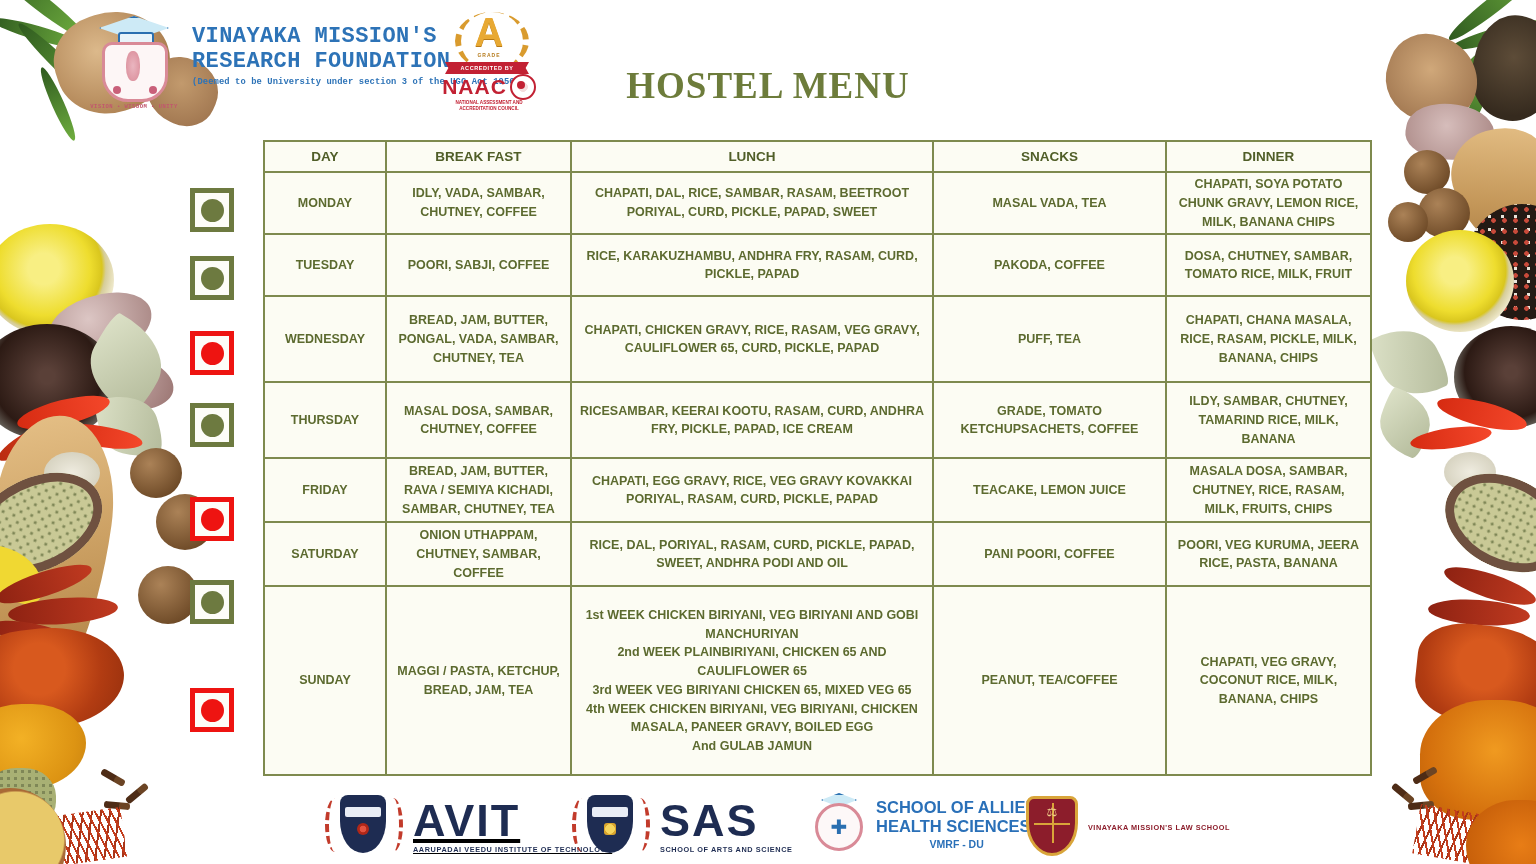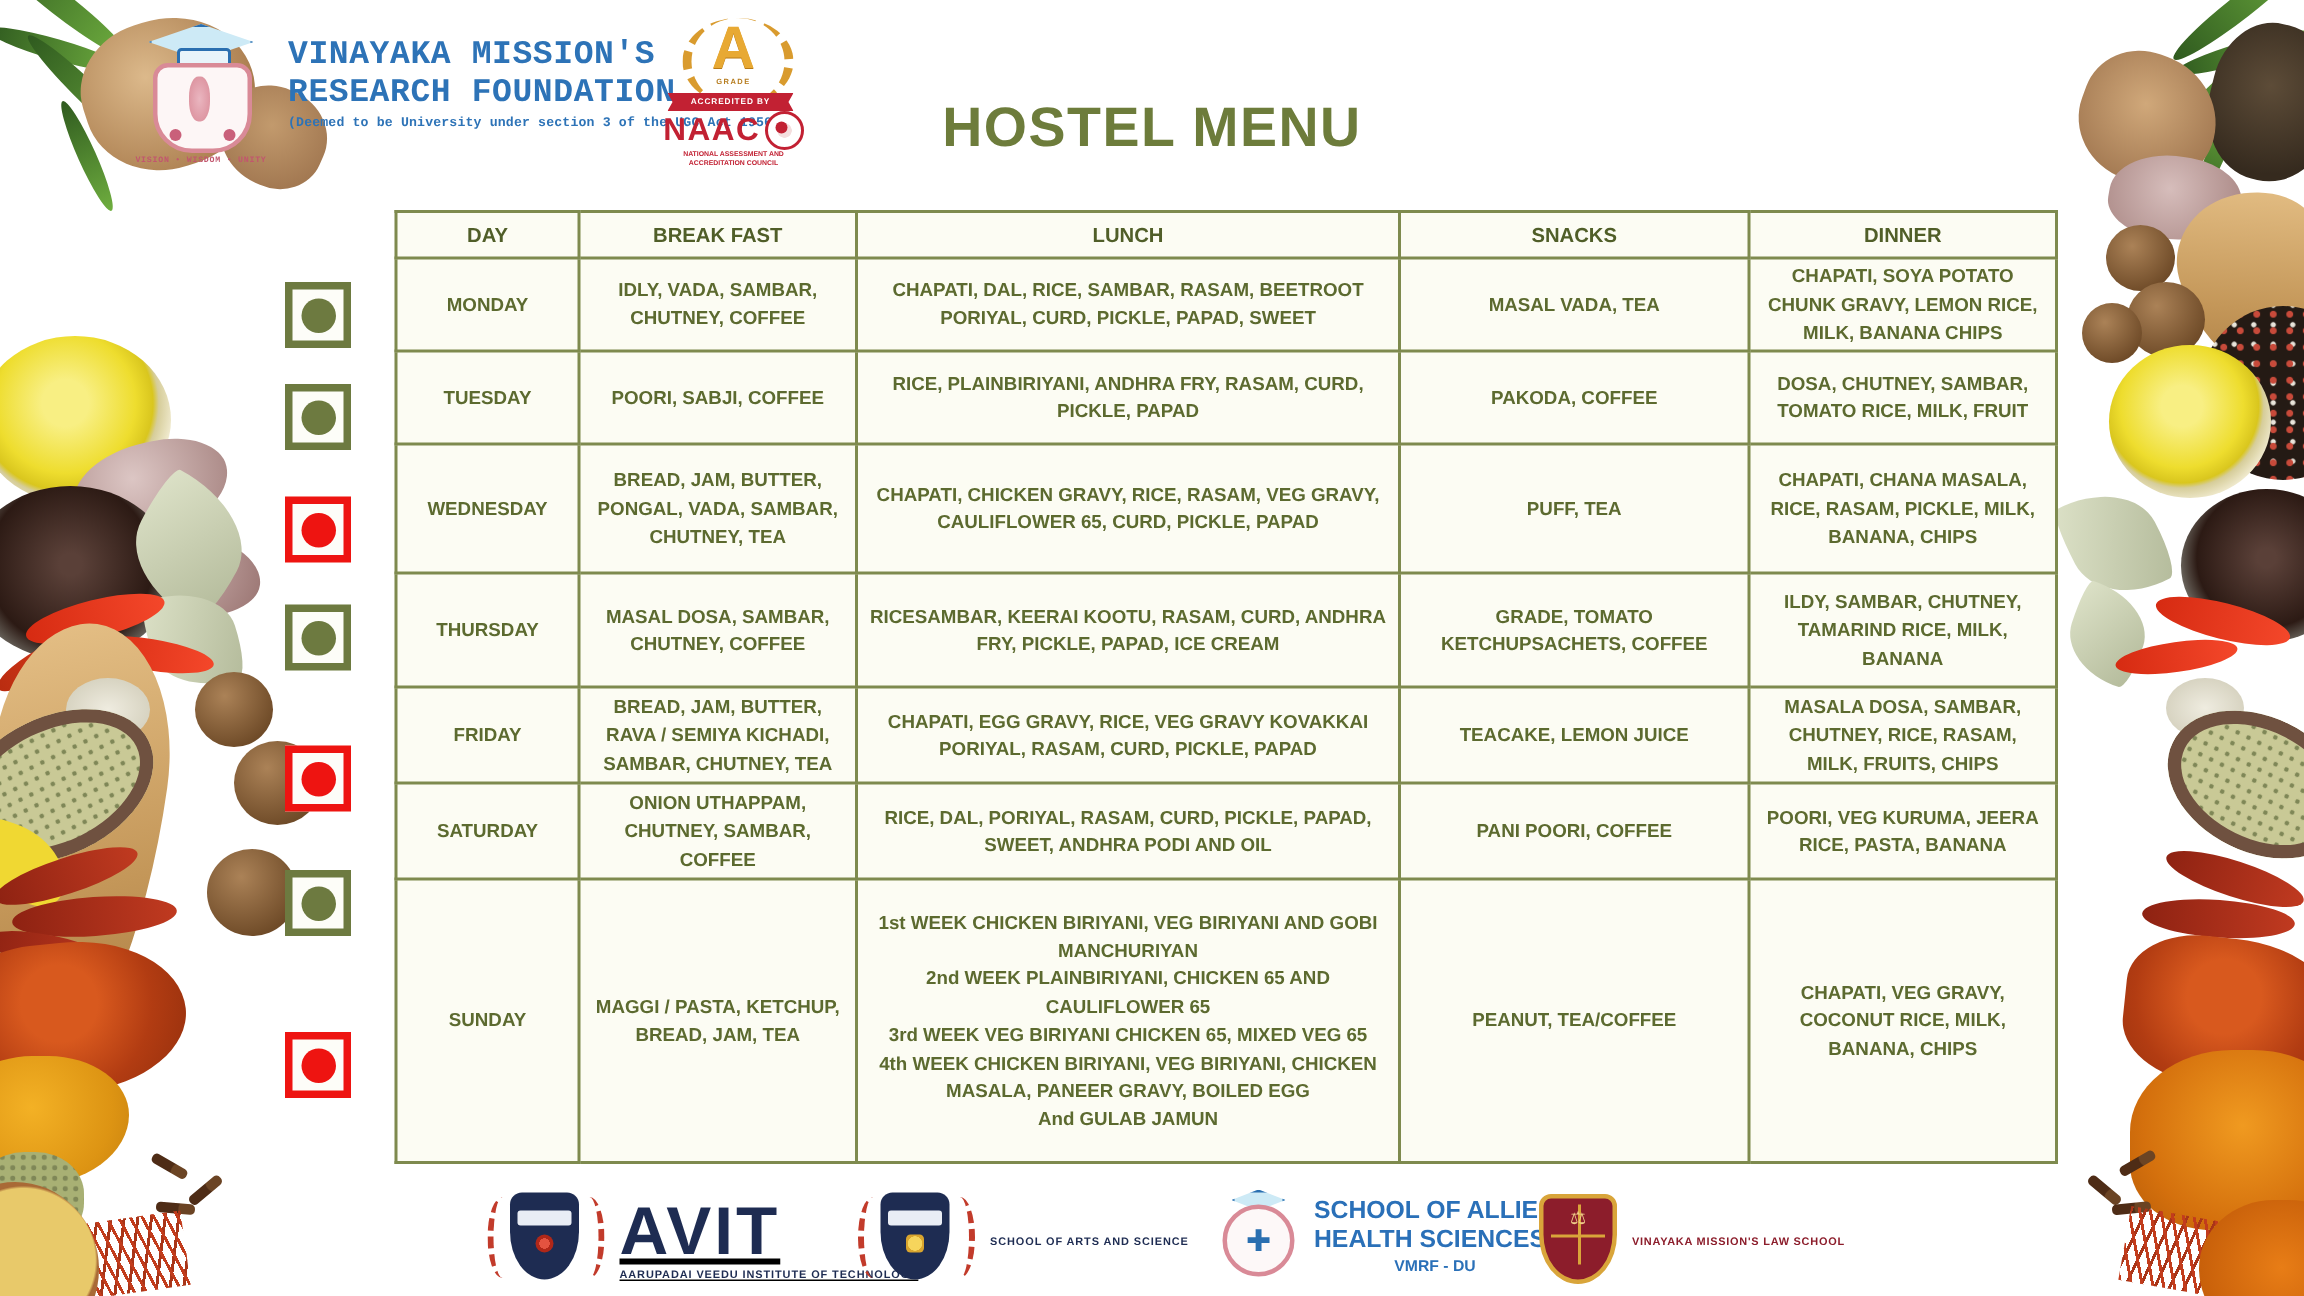--- a/index.html
+++ b/index.html
@@ -143,21 +143,21 @@
      font-size:5.5px;font-weight:700;line-height:12px;letter-spacing:.6px;
      clip-path:polygon(0 0,100% 0,96% 50%,100% 100%,0 100%,4% 50%);}
   .naac-row{position:absolute;left:0;top:62px;width:96px;display:flex;align-items:center;justify-content:center;gap:3px;}
   .naac-word{font-size:21px;font-weight:900;color:#c22133;letter-spacing:1px;}
   .naac-emblem{width:22px;height:22px;border-radius:50%;border:2px solid #c22133;
      background:radial-gradient(#f4dede 30%,#fff 32%);position:relative;}
   .naac-emblem::after{content:"";position:absolute;left:5px;top:5px;width:8px;height:8px;border-radius:50%;background:#c22133;}
   .naac-cap{position:absolute;left:0;top:88px;width:96px;font-size:4.6px;font-weight:700;color:#c22133;line-height:1.25;}
 
   .page-title{position:absolute;left:0;right:0;top:64px;text-align:center;
-     font-size:37px;font-weight:800;letter-spacing:1px;color:var(--accent,#6d7c3b);}
+     font-size:37px;font-weight:800;letter-spacing:1px;color:var(--accent,#6d7c3b);font-family:Liberation Serif, serif;}
 
   
   .indicator{position:absolute;left:190px;width:44px;height:44px;box-sizing:border-box;
      border:5px solid;background:#fdfdf8;display:flex;align-items:center;justify-content:center;}
   .indicator .dot{width:23px;height:23px;border-radius:50%;}
   .indicator.veg{border-color:var(--veg,#6d7a40);}
   .indicator.veg .dot{background:var(--veg,#6d7a40);}
   .indicator.nonveg{border-color:var(--nonveg,#ee1411);}
   .indicator.nonveg .dot{background:var(--nonveg,#ee1411);}
   .indicator.pos-0{top:188px;} .indicator.pos-1{top:256px;} .indicator.pos-2{top:331px;}
@@ -362,21 +362,21 @@
         <tr class="menu-row r0">
       <td class="day">MONDAY</td>
       <td>IDLY, VADA, SAMBAR, CHUTNEY, COFFEE</td>
       <td>CHAPATI, DAL, RICE, SAMBAR, RASAM, BEETROOT PORIYAL, CURD, PICKLE, PAPAD, SWEET</td>
       <td>MASAL VADA, TEA</td>
       <td>CHAPATI, SOYA POTATO CHUNK GRAVY, LEMON RICE, MILK, BANANA CHIPS</td>
     </tr>
         <tr class="menu-row r1">
       <td class="day">TUESDAY</td>
       <td>POORI, SABJI, COFFEE</td>
-      <td>RICE, PLAINBIRIYANI, ANDHRA FRY, RASAM, CURD, PICKLE, PAPAD</td>
+      <td>RICE, KARAKUZHAMBU, ANDHRA FRY, RASAM, CURD, PICKLE, PAPAD</td>
       <td>PAKODA, COFFEE</td>
       <td>DOSA, CHUTNEY, SAMBAR, TOMATO RICE, MILK, FRUIT</td>
     </tr>
         <tr class="menu-row r2">
       <td class="day">WEDNESDAY</td>
       <td>BREAD, JAM, BUTTER, PONGAL, VADA, SAMBAR, CHUTNEY, TEA</td>
       <td>CHAPATI, CHICKEN GRAVY, RICE, RASAM, VEG GRAVY, CAULIFLOWER 65, CURD, PICKLE, PAPAD</td>
       <td>PUFF, TEA</td>
       <td>CHAPATI, CHANA MASALA, RICE, RASAM, PICKLE, MILK, BANANA, CHIPS</td>
     </tr>
@@ -433,20 +433,21 @@
   <div class="fgroup g-sas">
     <div class="shield-wrap">
       <div class="wr l"></div>
       <div class="wr r"></div>
       <div class="shield">
         <div class="band"></div>
         <div class="mark yellow"></div>
       </div>
     </div>
     <div>
+      <div class="big-abbr">SAS</div>
       <div class="abbr-sub">SCHOOL OF ARTS AND SCIENCE</div>
     </div>
   </div>
 
   <div class="fgroup g-sahs">
     <div class="sahs-emblem">
       <div class="sahs-cap"></div>
       <div class="sahs-circle"></div>
       <div class="sahs-cross">✚</div>
     </div>

